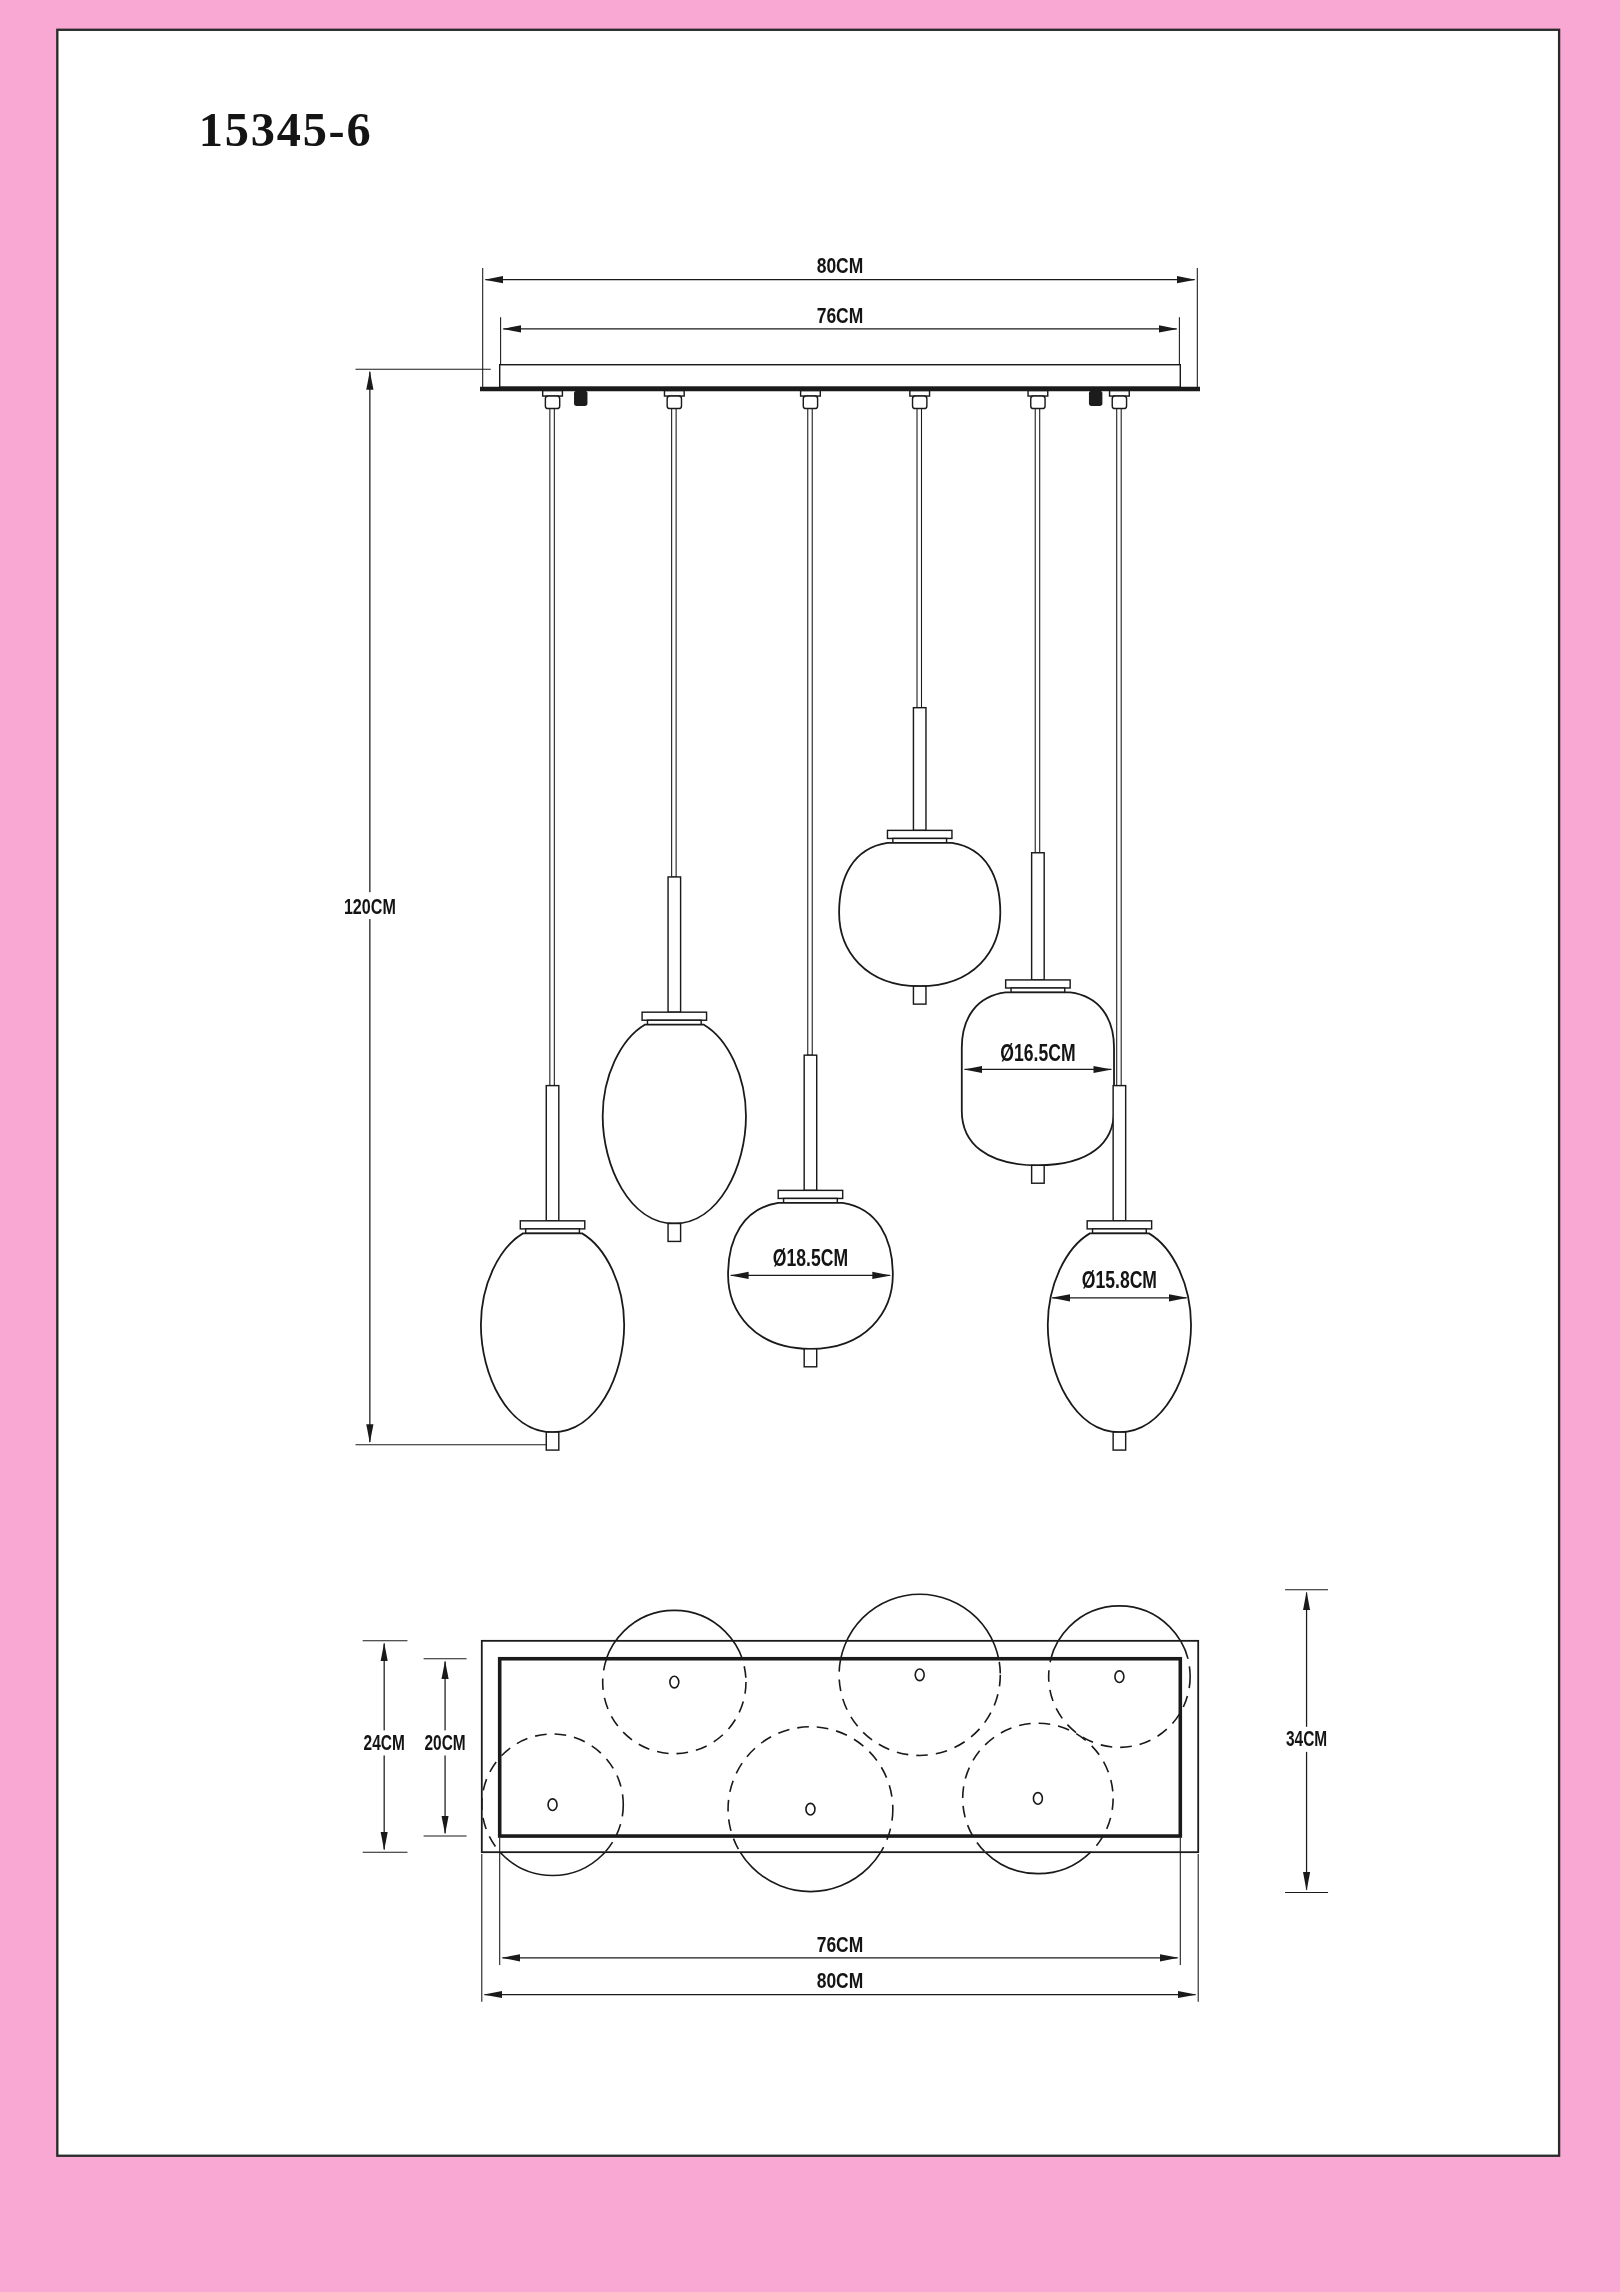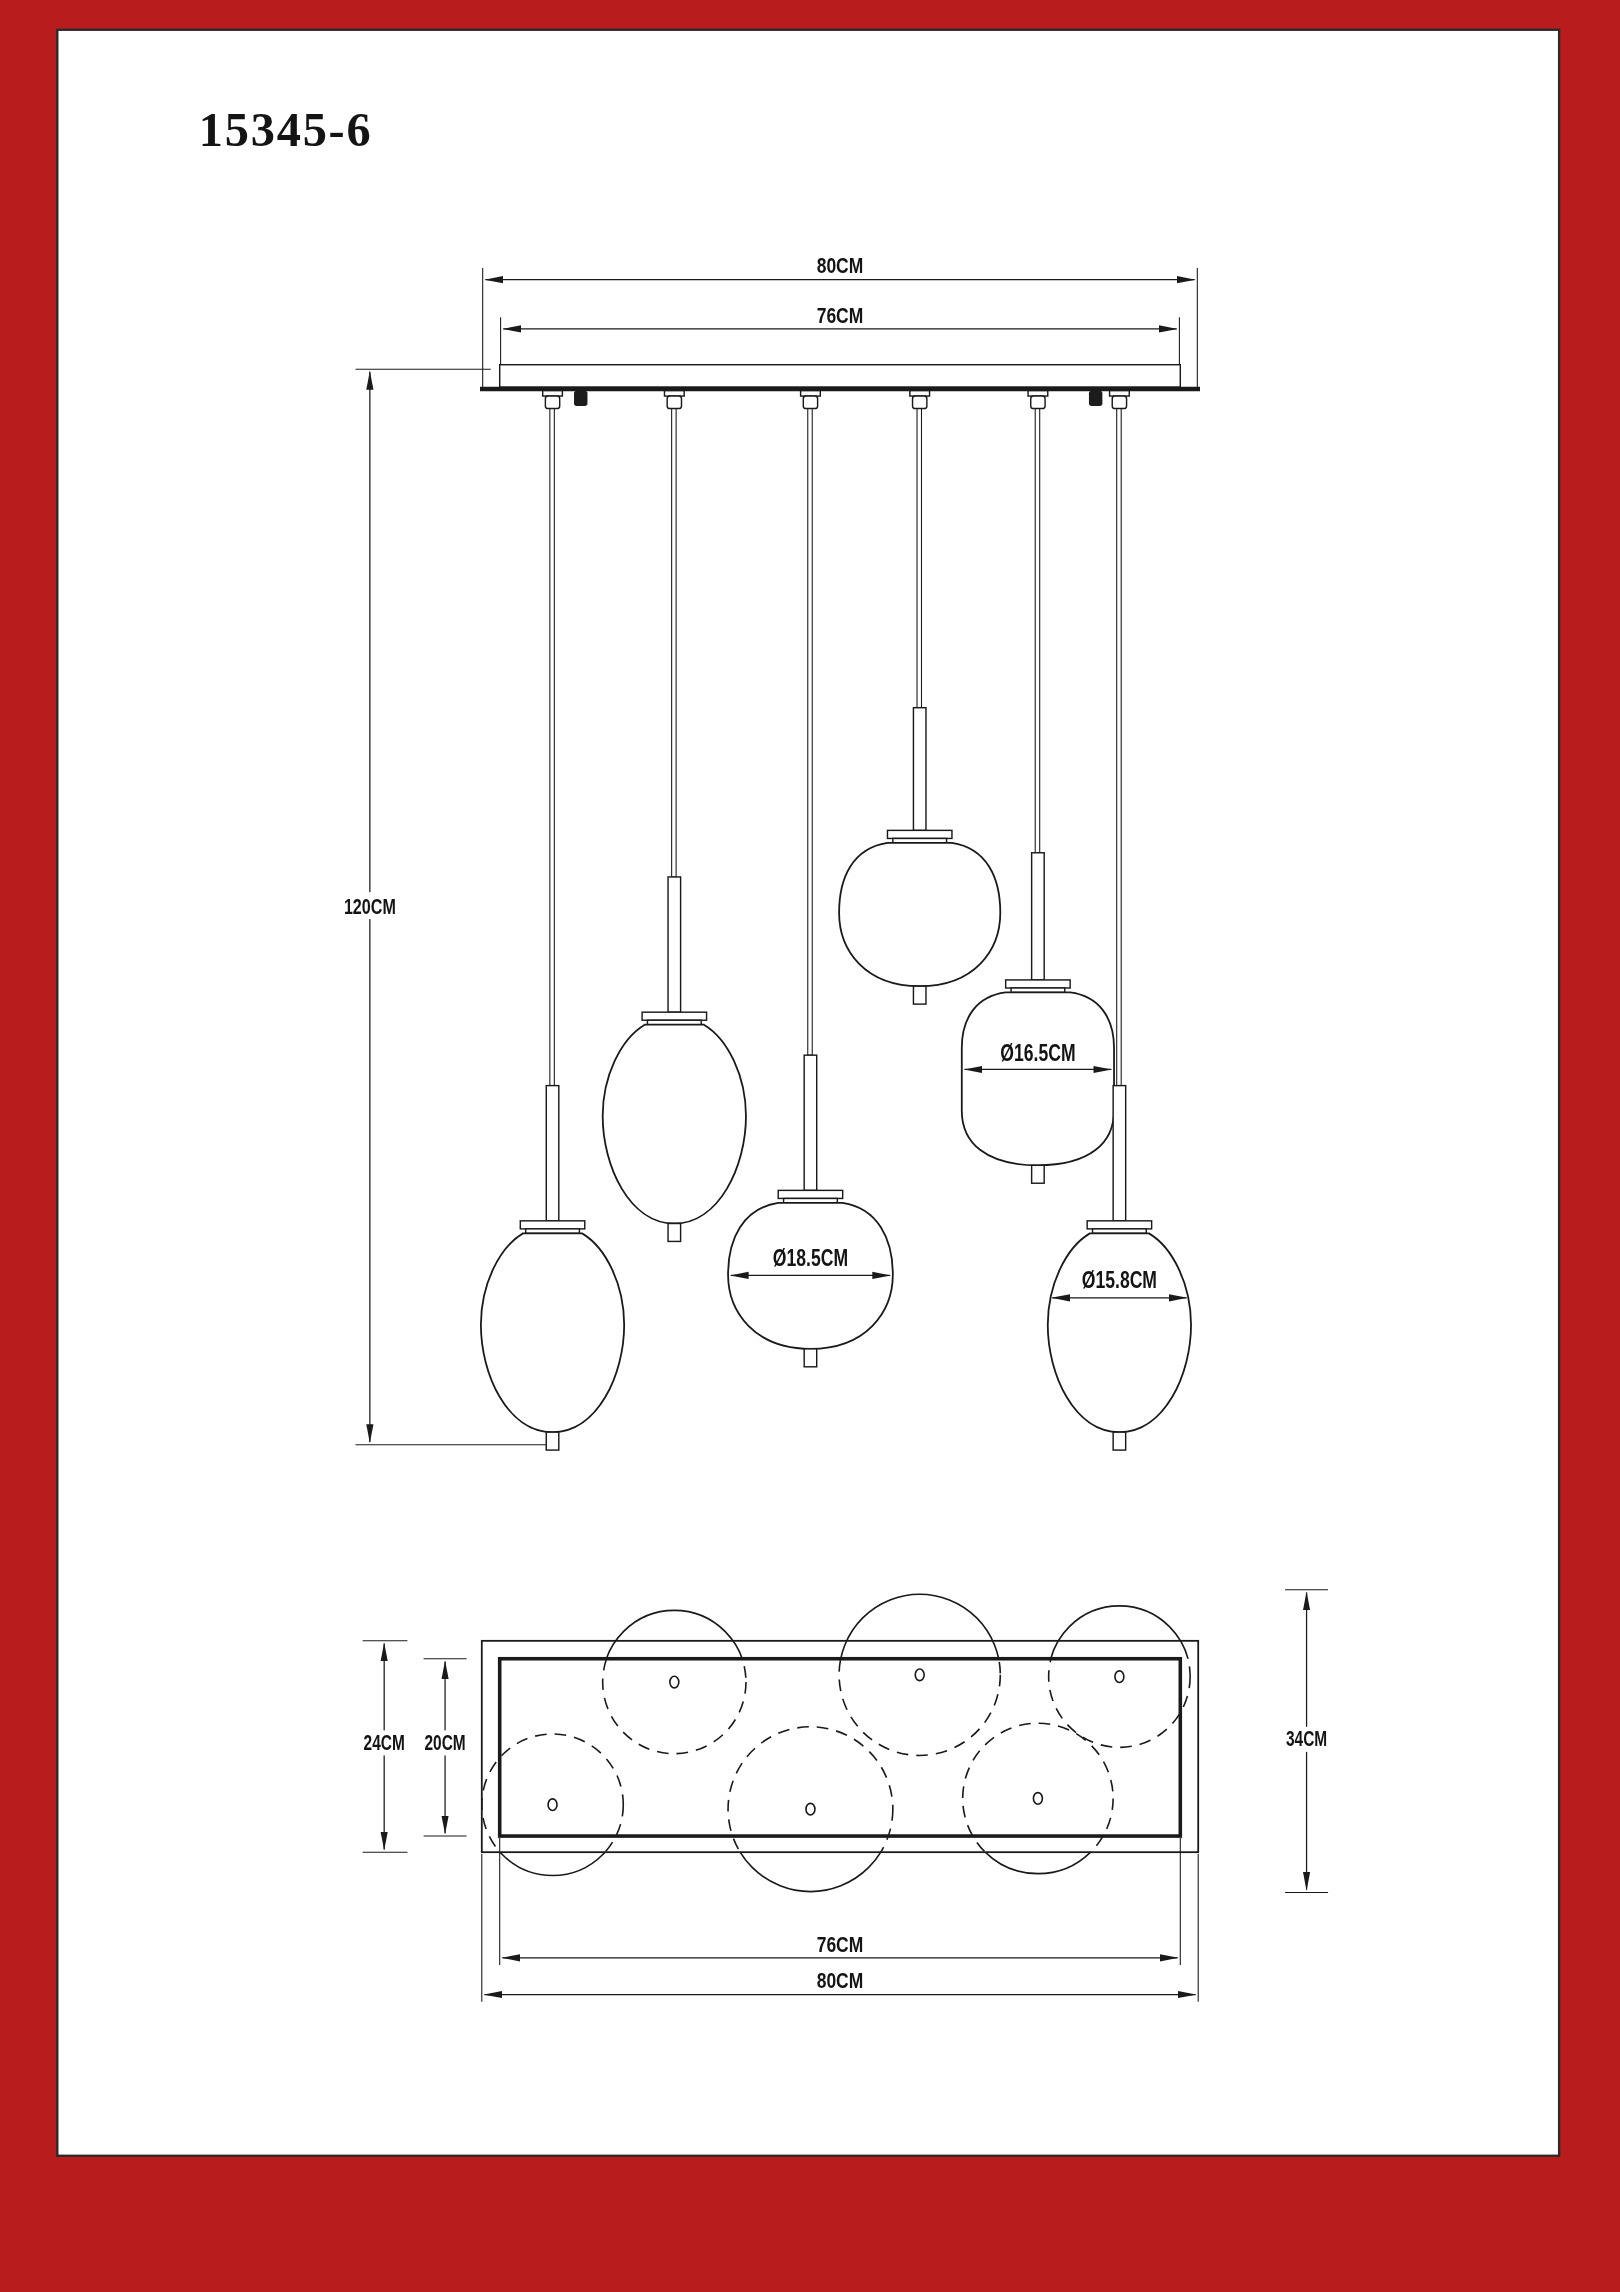--- a/index.html
+++ b/index.html
@@ -1,17 +1,17 @@
 <!DOCTYPE html>
 <html style="font-size:14.3px"><head>
 <meta charset="utf-8">
 <style>
   html,body{margin:0;padding:0;background:#e8e8e8;}
   #page{
-    width:1620px;height:2293px;background:#b91c1c;position:relative;
+    width:1620px;height:2293px;background:#f9a8d4;position:relative;
     font-family:"Liberation Sans", sans-serif;
   }
   svg{display:block;}
   text{fill:#141414;}
   .dimtxt{font-family:"Liberation Sans", sans-serif;font-weight:bold;font-size:24px;}
   .diatxt{font-family:"Liberation Sans", sans-serif;font-weight:bold;font-size:27px;}
   .titletxt{font-family:"Liberation Serif", serif;font-weight:bold;font-size:54px;letter-spacing:2px;}
   .ln{stroke:#1a1a1a;stroke-width:1.4;fill:none;}
   .thin{stroke:#1a1a1a;stroke-width:1.2;fill:none;}
   .outline{stroke:#1a1a1a;stroke-width:1.6;fill:#ffffff;}

